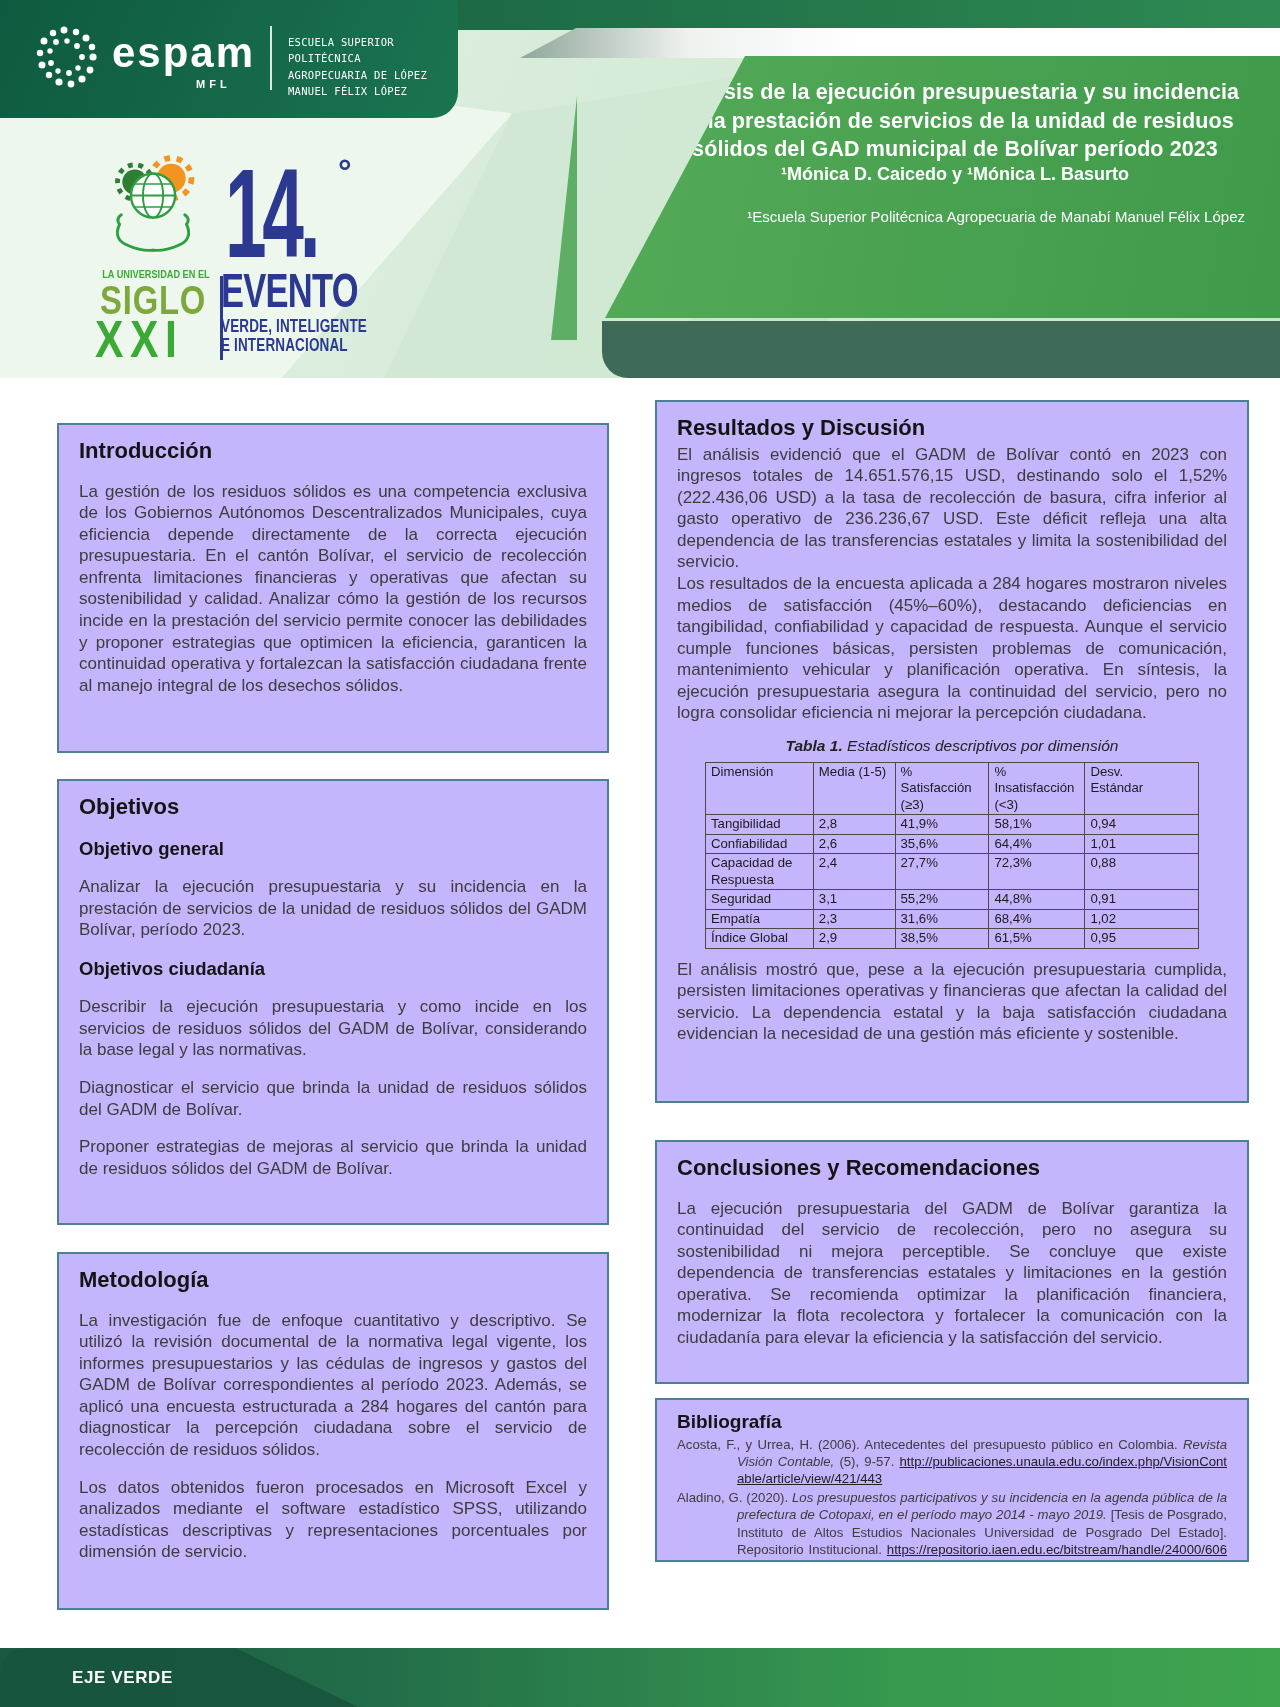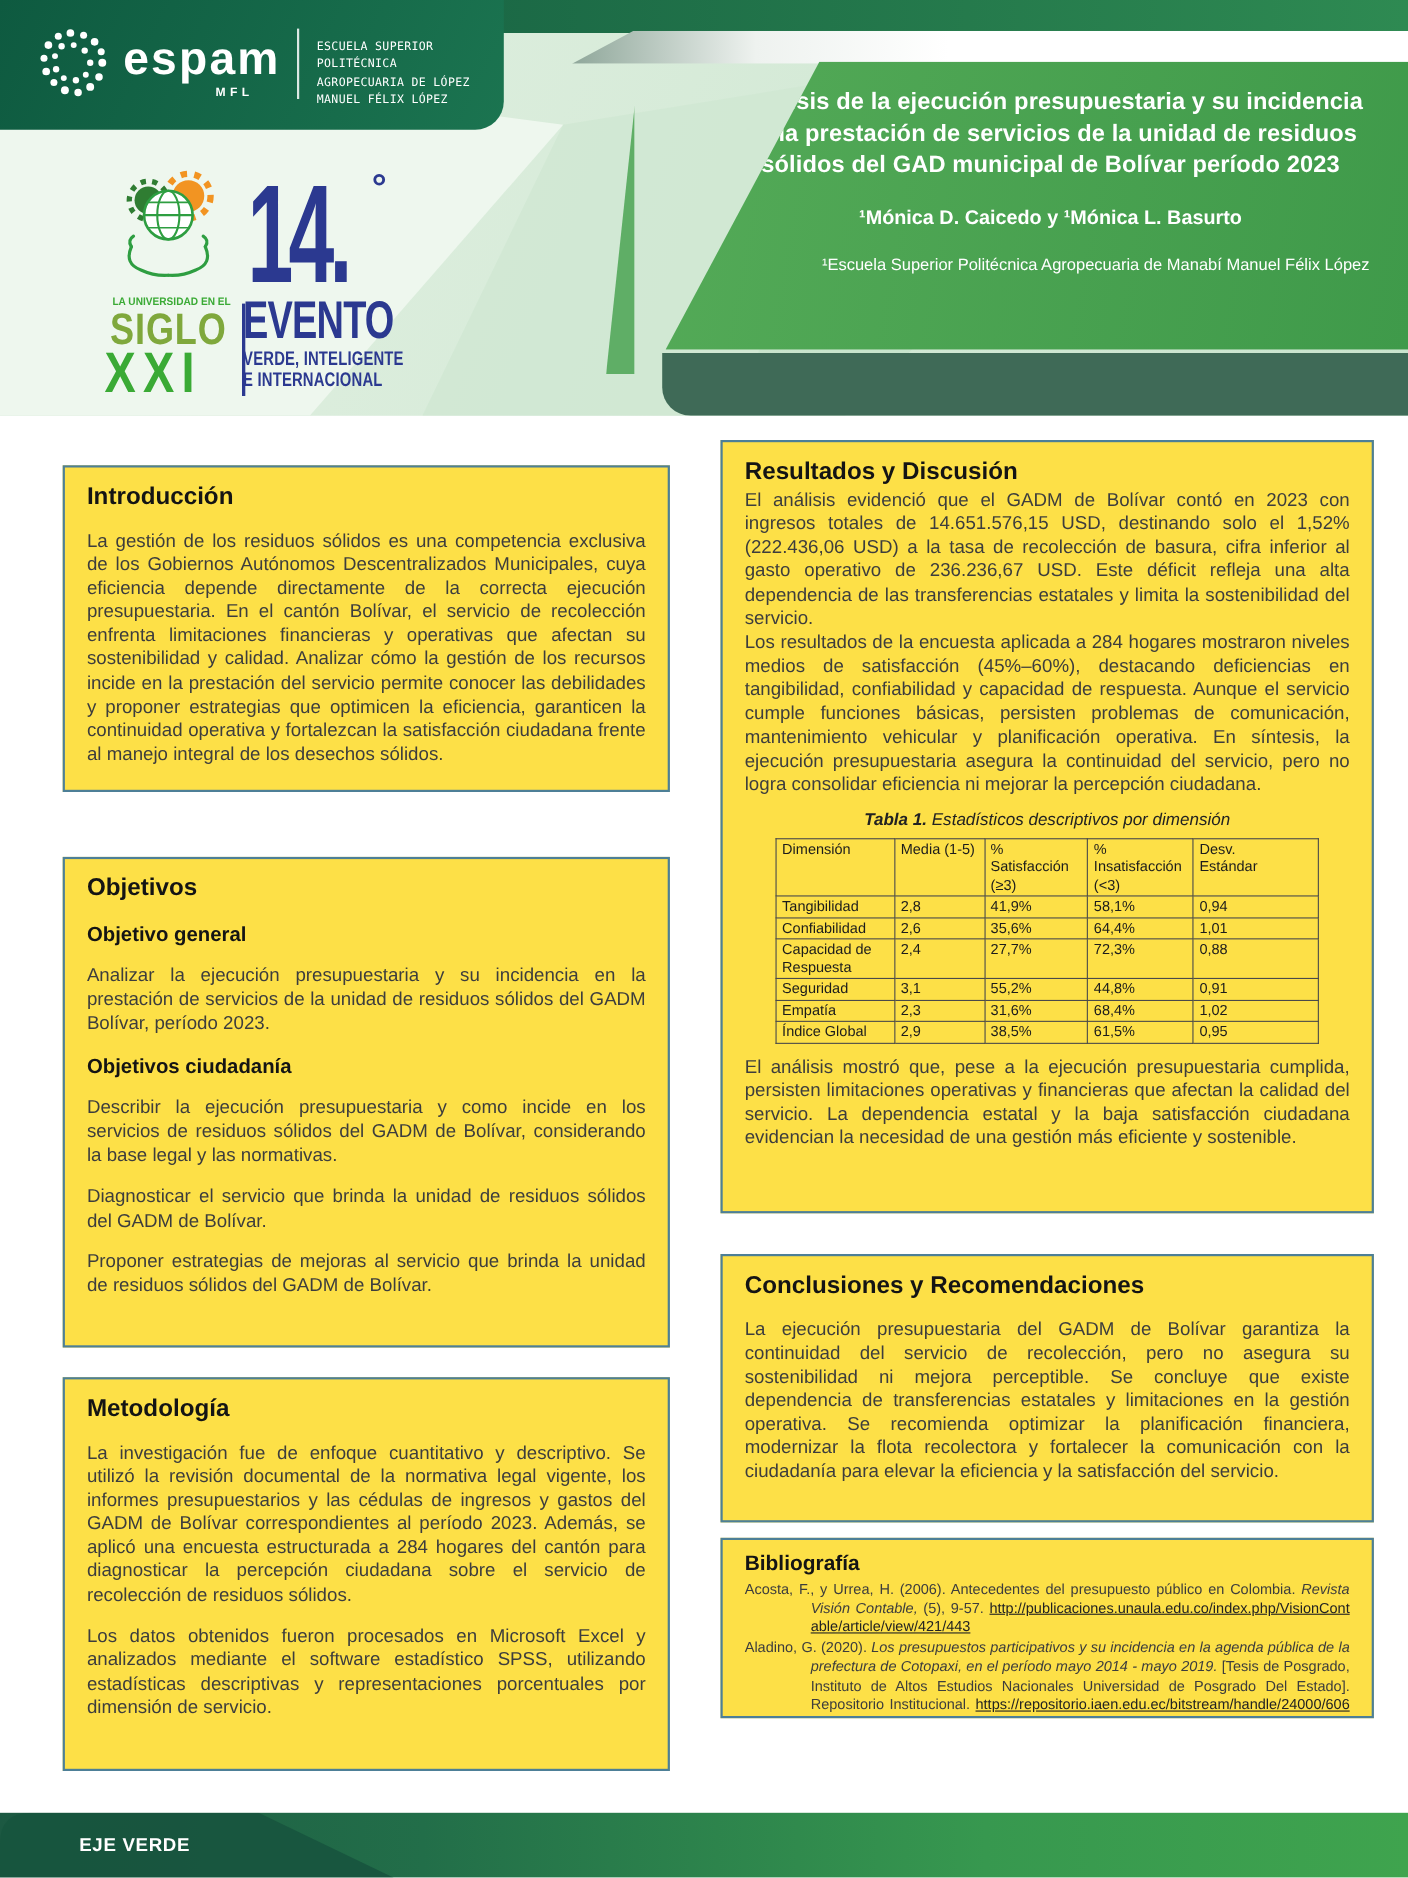--- a/index.html
+++ b/index.html
@@ -48,36 +48,36 @@
       color:var(--event-blue);letter-spacing:-1px;transform:scale(.75,1.05);transform-origin:left top;}
   .ev-tags{position:absolute;left:221px;top:317px;font-size:18px;font-weight:800;line-height:1.08;
       color:var(--event-blue);transform:scaleX(.75);transform-origin:left top;letter-spacing:.2px;}
 
   
   .title-box{position:absolute;left:565px;top:56px;width:715px;height:262px;
       background:linear-gradient(100deg,var(--green-title-a),var(--green-title-b));
       clip-path:polygon(180px 0,100% 0,100% 100%,40px 100%);}
   .title-content{position:absolute;left:100px;right:35px;top:22px;text-align:center;color:#fff;}
   .poster-title{margin:0;font-size:21.5px;font-weight:bold;line-height:1.33;letter-spacing:.1px;}
-  .authors{margin-top:24px;font-size:18px;font-weight:600;}
+  .authors{font-size:18px;font-weight:600;}
   .affil{margin-top:20px;font-size:15px;line-height:1.6;text-align:right;}
   .sage{position:absolute;left:602px;top:321px;width:678px;height:57px;
       background:var(--sage);border-radius:0 0 0 26px;}
 
   
-  .panel{position:absolute;background:#fde047;border:2px solid var(--border-blue);
+  .panel{position:absolute;background:#c4b5fd;border:2px solid var(--border-blue);
       box-sizing:border-box;padding:12px 20px;color:var(--text);
       font-size:17px;line-height:1.27;text-align:justify;overflow:hidden;}
   .panel h2{margin:0;font-size:22px;line-height:1.25;color:var(--heading);text-align:left;}
   .panel h3{margin:16px 0 0;font-size:18.5px;color:var(--heading);text-align:left;}
   .panel p{margin:16px 0 0;}
   .panel p.tight{margin:2px 0 0;}
   .panel p.cont{margin:0;}
 
-  #box-intro{left:57px;top:423px;width:552px;height:297px;}
+  #box-intro{left:57px;top:423px;width:552px;height:330px;}
   #box-objetivos{left:57px;top:779px;width:552px;height:446px;}
   #box-metodologia{left:57px;top:1252px;width:552px;height:358px;}
   #box-resultados{left:655px;top:400px;width:594px;height:703px;}
   #box-conclusiones{left:655px;top:1140px;width:594px;height:244px;}
   #box-biblio{left:655px;top:1398px;width:594px;height:164px;padding-top:10px;
       font-size:13.2px;line-height:1.3;}
   #box-biblio h2{font-size:19px;}
 
   
   .tcap{margin:12px 0 6px;text-align:center;font-size:15.5px;font-style:italic;color:#222;}

